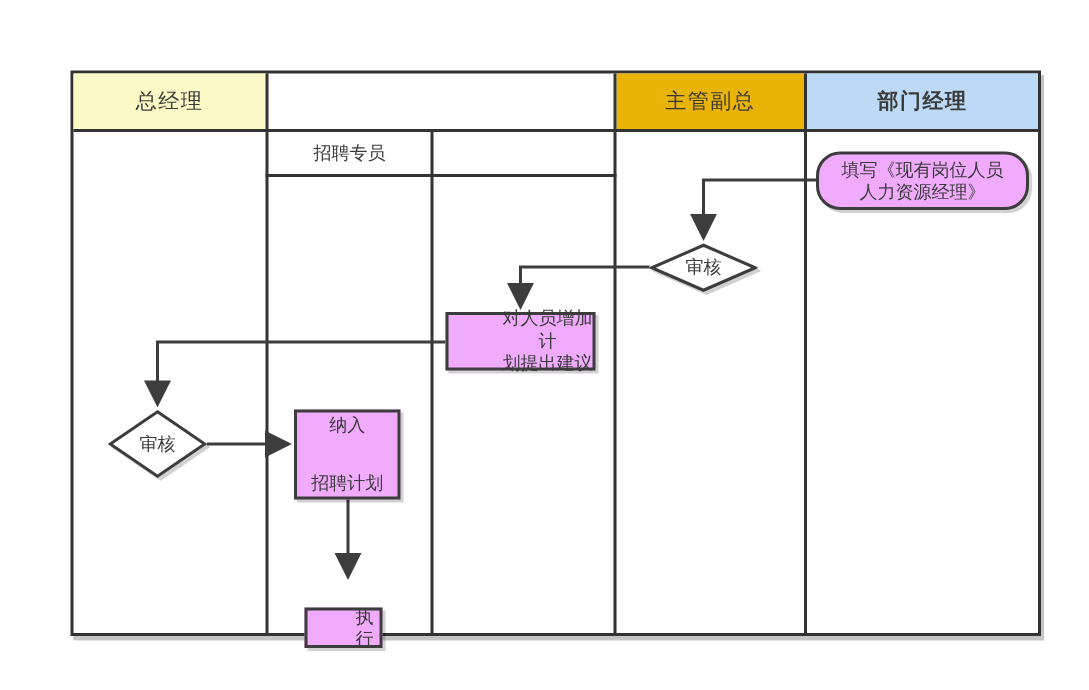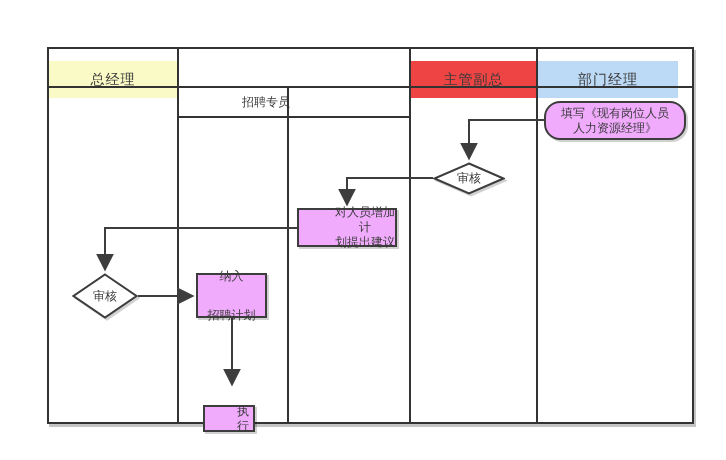--- a/index.html
+++ b/index.html
@@ -31,29 +31,27 @@
     background: #333333;
     z-index: 1;
   }
   .hcell {
     position: absolute;
     top: 49px; height: 37px;
     display: flex; align-items: center; justify-content: center;
     font-size: 14px;
     letter-spacing: 1px;
     z-index: 0;
-    margin-top: 12px;
   }
   .shcell {
     position: absolute;
     top: 88px; height: 28px;
     display: flex; align-items: center; justify-content: center;
     font-size: 12px;
     z-index: 0;
-    padding-left: 33px;
   }
   
   #connectors {
     position: absolute;
     left: 0; top: 0;
     z-index: 2;
     pointer-events: none;
   }
   
   .node {
@@ -88,24 +86,24 @@
 </head>
 <body>
 
 <div id="canvas">
 
   <div class="table-frame"></div>
 
   <div class="hcell" style="left: 49px; width: 128px; background-color: rgb(250, 250, 198);">
     <span>总经理</span>
   </div>
-  <div class="hcell" style="left: 411px; width: 125px; background-color: #ef4444;">
+  <div class="hcell" style="left: 411px; width: 125px; background-color: #eab308;">
     <span>主管副总</span>
   </div>
-  <div class="hcell" style="left: 538px; width: 140px; background-color: rgb(188, 218, 245);">
+  <div class="hcell" style="left: 538px; width: 154px; background-color: rgb(188, 218, 245); font-weight: bold;">
     <span>部门经理</span>
   </div>
 
   <div class="shcell" style="left:179px; width:108px;">
     <span>招聘专员</span>
   </div>
 
   <div class="gl" style="left:177px; top:49px;  width:2px;  height:373px;"></div>
   <div class="gl" style="left:409px; top:49px;  width:2px;  height:373px;"></div>
   <div class="gl" style="left:536px; top:49px;  width:2px;  height:373px;"></div>
@@ -143,21 +141,21 @@
     <div>划提出建议</div>
   </div>
 
   <div class="diamond" style="left:72px; top:273px; width:66px; height:46px;">
     <svg width="66" height="46" viewBox="0 0 66 46">
       <polygon points="33,1.5 64.5,23 33,44.5 1.5,23" fill="#ffffff" stroke="#3d3d3d" stroke-width="2"></polygon>
     </svg>
     <div class="dlabel">审核</div>
   </div>
 
-  <div class="node" style="left:196px; top:273px; width:71px; height:45px;gap:24px;">
+  <div class="node" style="left:196px; top:273px; width:71px; height:60px;gap:24px;">
     <div>纳入</div>
     <div>招聘计划</div>
   </div>
 
   <div class="node" style="left:203px; top:405px; width:52px; height:27px;padding-left:28px;">
     <div>执行</div>
   </div>
 
 </div>
 

